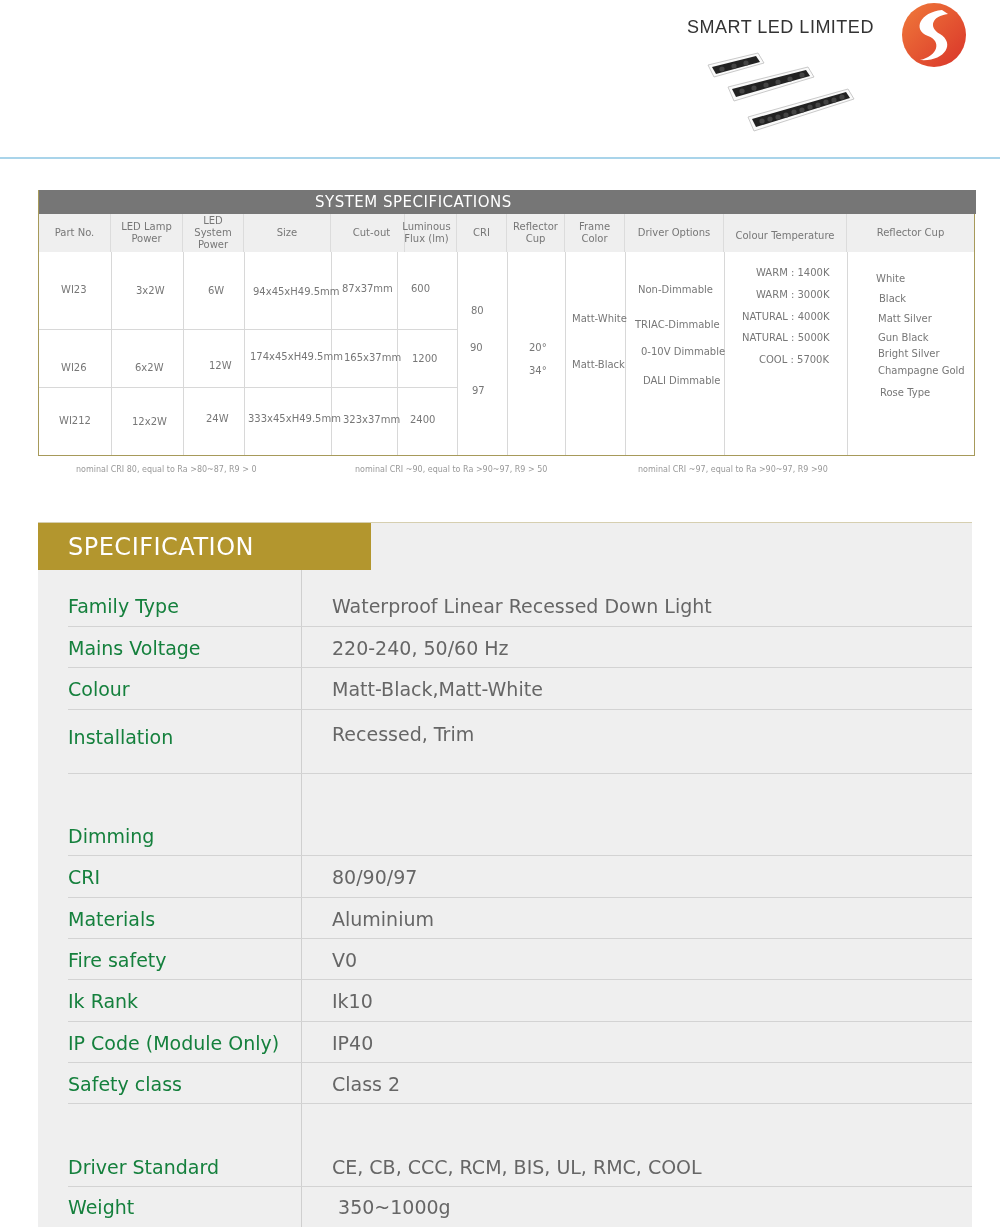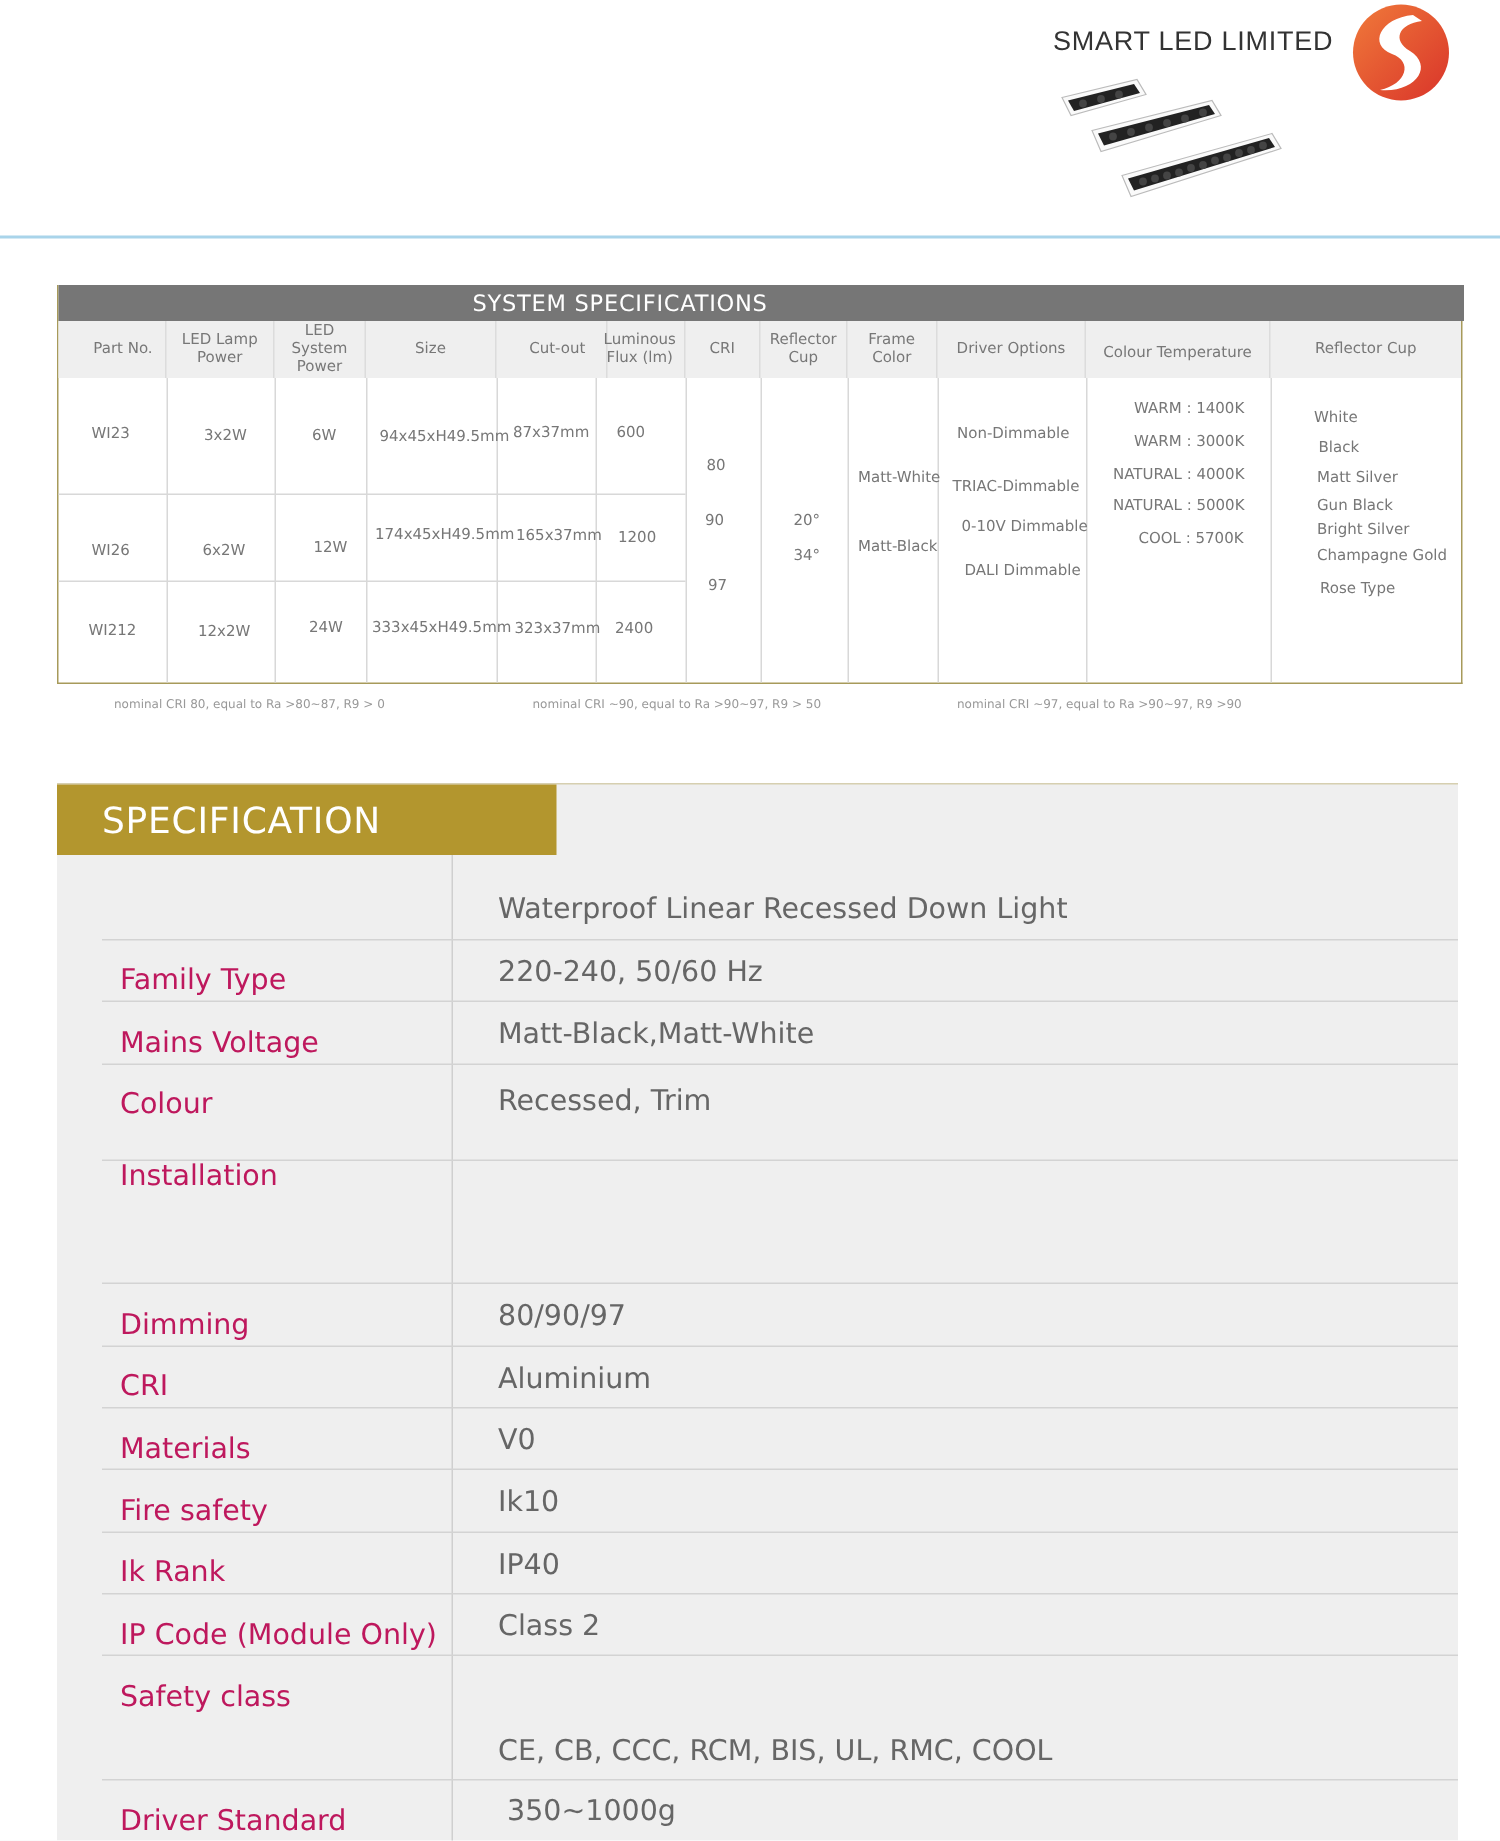--- a/index.html
+++ b/index.html
@@ -1,20 +1,20 @@
 <!DOCTYPE html>
 <html><head>
 <meta charset="utf-8">
 <style>
   * { box-sizing: border-box; margin: 0; padding: 0; }
   html, body { width: 1000px; height: 1227px; background: #ffffff; overflow: hidden; }
   body { position: relative; font-family: "DejaVu Sans", sans-serif; color: #666; }
 
   
-  .brand { position: absolute; left: 687px; top: 17px; font-family: "Liberation Sans", sans-serif; font-size: 18px; color: #333; letter-spacing: 0.5px; margin-left: 15px; }
+  .brand { position: absolute; left: 687px; top: 17px; font-family: "Liberation Sans", sans-serif; font-size: 18px; color: #333; letter-spacing: 0.5px; }
   .logo { position: absolute; left: 898px; top: 2px; width: 72px; height: 66px; }
   .product-img { position: absolute; left: 700px; top: 45px; width: 160px; height: 100px; }
   .header-rule { position: absolute; left: 0; top: 157px; width: 1000px; height: 2px; background: #a9d4ea; }
 
   
   .sys { position: absolute; left: 38px; top: 190px; width: 937px; height: 266px; border: 1px solid #a79a5a; border-top: none; background: #fff; }
   .sys-title { position: absolute; left: 0; top: 0; width: 937px; height: 24px; background: #767676; color: #fff; font-size: 15px; letter-spacing: 0.5px; }
   .sys-title span { position: absolute; left: 276px; top: 3px; }
   .sys-head { position: absolute; left: 0; top: 24px; width: 935px; height: 38px; background: #efefef; }
   .hcell { position: absolute; top: 0; height: 38px; display: flex; align-items: center; justify-content: center; text-align: center; font-size: 10px; line-height: 12px; color: #777; border-right: 1px solid #dcdcdc; }
@@ -22,21 +22,21 @@
   .hline { position: absolute; height: 1px; background: #d8d8d8; }
   .cell { position: absolute; font-size: 10px; color: #777; white-space: nowrap; }
   .notes .note { position: absolute; top: 465px; font-size: 8px; color: #999; white-space: nowrap; }
 
   
   .spec { position: absolute; left: 38px; top: 522px; width: 934px; height: 705px; background: #efefef; border-top: 1px solid #d6cfb0; }
   .spec-title { position: absolute; left: 0; top: 0; width: 333px; height: 47px; background: #b3962e; color: #fff; font-size: 24px; letter-spacing: 0.5px; }
   .spec-title span { position: absolute; left: 30px; top: 10px; }
   .spec-divider { position: absolute; left: 263px; top: 47px; width: 1px; height: 658px; background: #cfcfcf; }
   .spec-row { position: absolute; left: 30px; width: 904px; border-bottom: 1px solid #d3d3d3; }
-  .spec-row .k { position: absolute; left: 12px; font-size: 19px; color: #be185d; white-space: nowrap; margin-top: 47px; }
+  .spec-row .k { position: absolute; left: 0; font-size: 19px; color: #15803d; white-space: nowrap; }
   .spec-row .v { position: absolute; left: 264px; font-size: 19px; color: #666; white-space: nowrap; }
 </style>
 </head>
 <body>
 
 <div class="brand">SMART LED LIMITED</div>
 <svg class="logo" viewBox="0 0 72 66">
   <defs>
     <linearGradient id="lg" x1="0" y1="0" x2="1" y2="1">
       <stop offset="0" stop-color="#f07a3a"></stop>
@@ -80,21 +80,21 @@
       <circle cx="142" cy="52" r="2.6"></circle>
   </g>
 </svg>
 <div class="header-rule"></div>
 
 <div class="sys">
   <div class="sys-title">
       <span>SYSTEM SPECIFICATIONS</span>
     </div>
   <div class="sys-head">
-    <div class="hcell" style="left:15px;width:57px">Part No.</div>
+    <div class="hcell" style="left:0;width:72px">Part No.</div>
     <div class="hcell" style="left:72px;width:72px">LED Lamp Power</div>
     <div class="hcell" style="left:144px;width:61px">LED System Power</div>
     <div class="hcell" style="left:205px;width:87px">Size</div>
     <div class="hcell" style="left:300px;width:66px">Cut-out</div>
     <div class="hcell" style="left:358px;width:60px">Luminous Flux (lm)</div>
     <div class="hcell" style="left:418px;width:50px">CRI</div>
     <div class="hcell" style="left:468px;width:58px">Reflector Cup</div>
     <div class="hcell" style="left:526px;width:60px">Frame Color</div>
     <div class="hcell" style="left:586px;width:99px">Driver Options</div>
     <div class="hcell" style="left:685px;width:123px;padding-top:6px">Colour Temperature</div>

